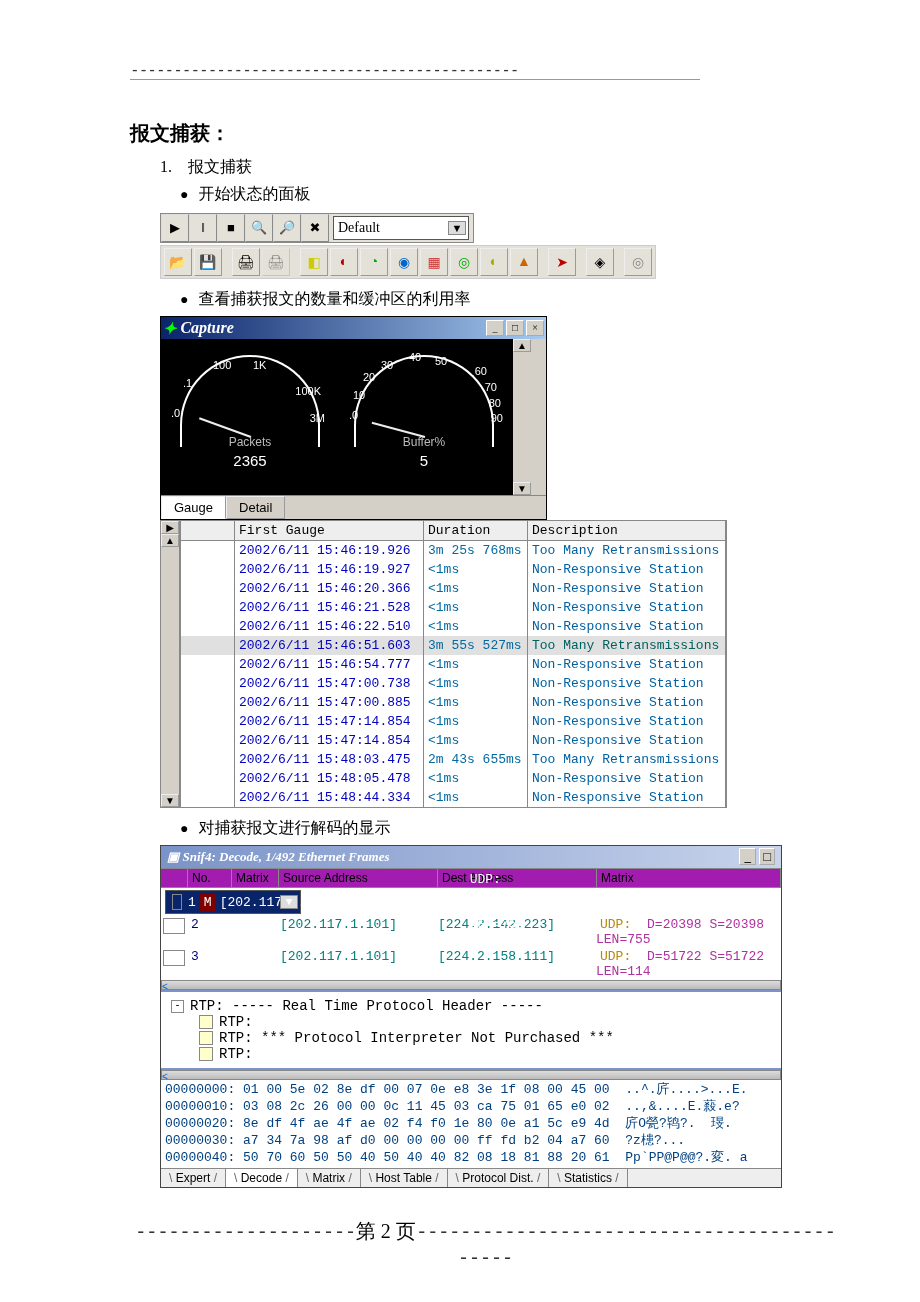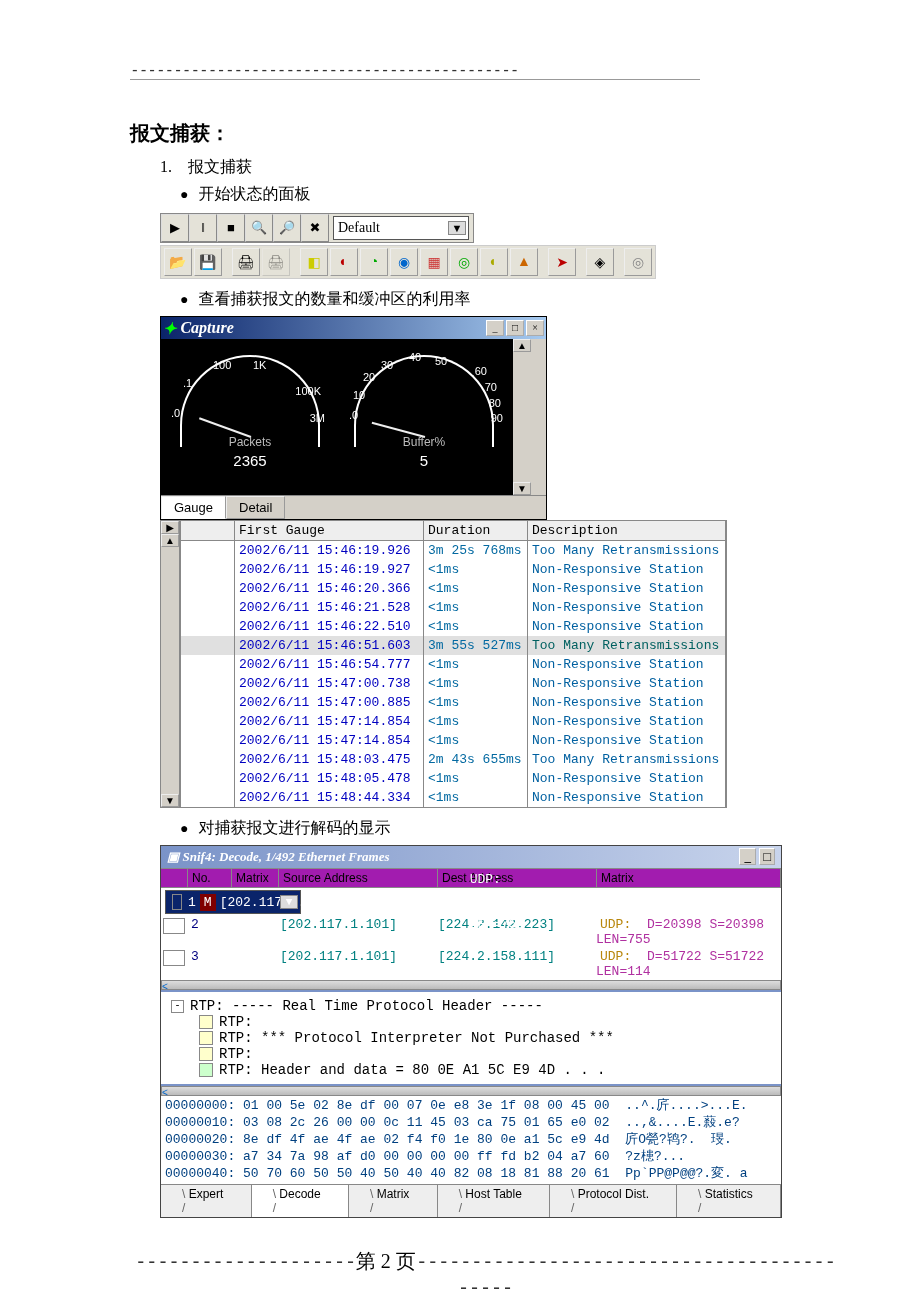--- a/index.html
+++ b/index.html
@@ -59,21 +59,21 @@
 .prow{display:flex;font-family:"Courier New",monospace;font-size:13px}
 .prow.sel{background:#0a246a;color:#fff}
 .prow span{padding:1px 4px}
 .teal{color:#008080}.gold{color:#b8860b}.mag{color:#b030a0}.navy{color:#000080}
 .midpane{background:#fff;padding:6px 10px;font-family:"Courier New",monospace;font-size:14px;border-top:2px solid #7a93c8;border-bottom:2px solid #7a93c8}
 .tree-ln{display:flex;align-items:center;gap:6px}
 .pm{border:1px solid #888;width:11px;height:11px;font-size:10px;line-height:9px;text-align:center}
 .leafico{width:12px;height:12px;border:1px solid #888;background:#ffc}
 .hexpane{background:#fff;font-family:"Courier New",monospace;font-size:13px;white-space:pre;padding:2px 4px;color:#004080;line-height:1.3}
 .btabs{display:flex;background:#eee;border-top:1px solid #888;font-family:Arial;font-size:12px}
-.btab{padding:2px 21px;border-right:1px solid #888}
+.btab{padding:2px 8px;border-right:1px solid #888}
 .btab::before{content:"\\ ";color:#666}
 .btab::after{content:" /";color:#666}
 .footer{text-align:center;margin-top:30px;font-family:"SimSun";font-size:20px}
 .scroll-placeholder{height:8px;background:linear-gradient(#ddd,#bbb);border:1px solid #888}
 </style>
 </head>
 <body>
 <div class="page">
 <div class="rule-top"><span class="dashes">---------------------------------------------</span></div>
 
@@ -336,24 +336,20 @@
           <span>RTP:</span>
         </div>
   <div class="tree-ln" style="margin-left:28px">
           <span class="leafico"></span>
           <span>RTP: *** Protocol Interpreter Not Purchased ***</span>
         </div>
   <div class="tree-ln" style="margin-left:28px">
           <span class="leafico"></span>
           <span>RTP:</span>
         </div>
-  <div class="tree-ln" style="margin-left:28px">
-          <span class="leafico" style="background:#cfc"></span>
-          <span>RTP: Header and data = 80 0E A1 5C E9 4D . . .</span>
-        </div>
  </div>
  <div class="scroll-placeholder">
         <span style="color:#06c;font-size:10px;float:left">&lt;</span>
       </div>
 
  <div class="hexpane" id="hexlines">00000000: 01 00 5e 02 8e df 00 07 0e e8 3e 1f 08 00 45 00  ..^.庍....&gt;...E.
 00000010: 03 08 2c 26 00 00 0c 11 45 03 ca 75 01 65 e0 02  ..,&amp;....E.蔱.e?
 00000020: 8e df 4f ae 4f ae 02 f4 f0 1e 80 0e a1 5c e9 4d  庍O甇?鸨?.  琝.  
 00000030: a7 34 7a 98 af d0 00 00 00 00 ff fd b2 04 a7 60  ?z槵?...
 00000040: 50 70 60 50 50 40 50 40 40 82 08 18 81 88 20 61  Pp`PP@P@@?.変. a</div>

